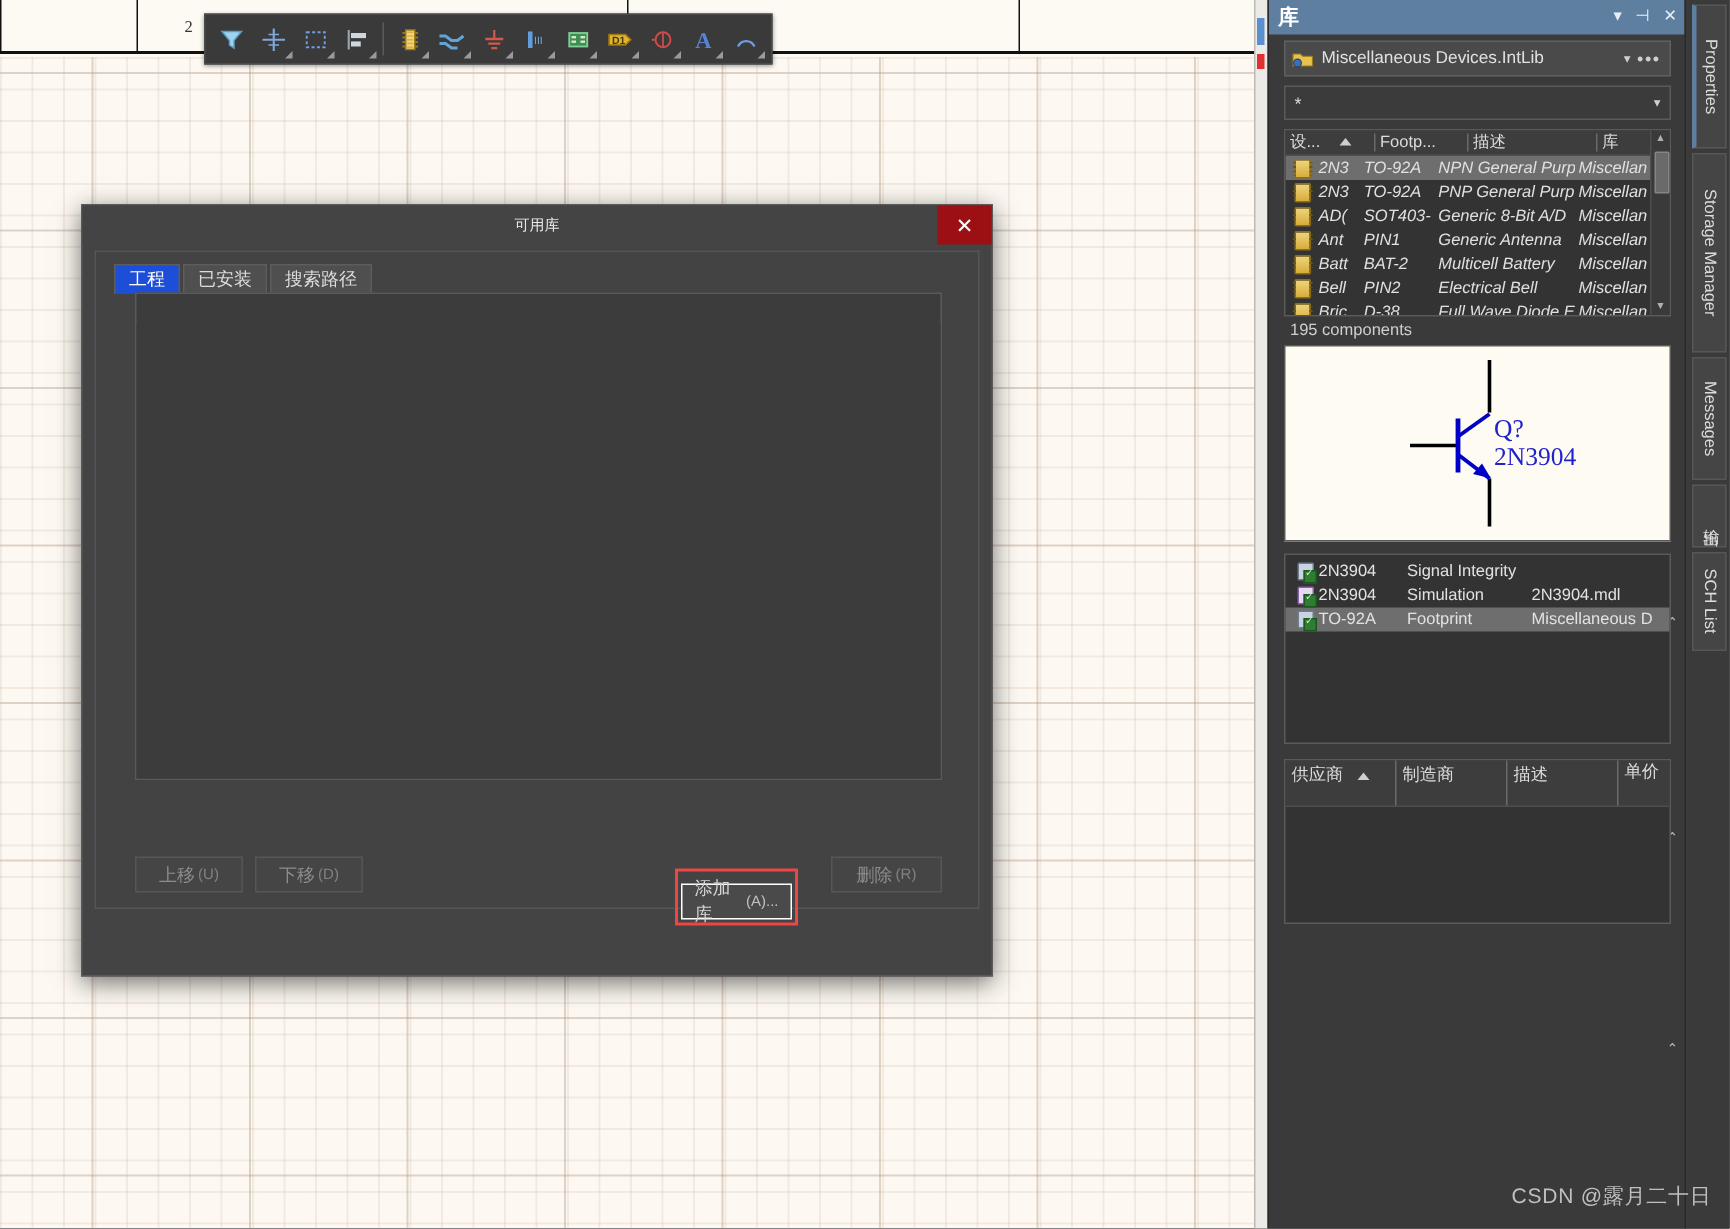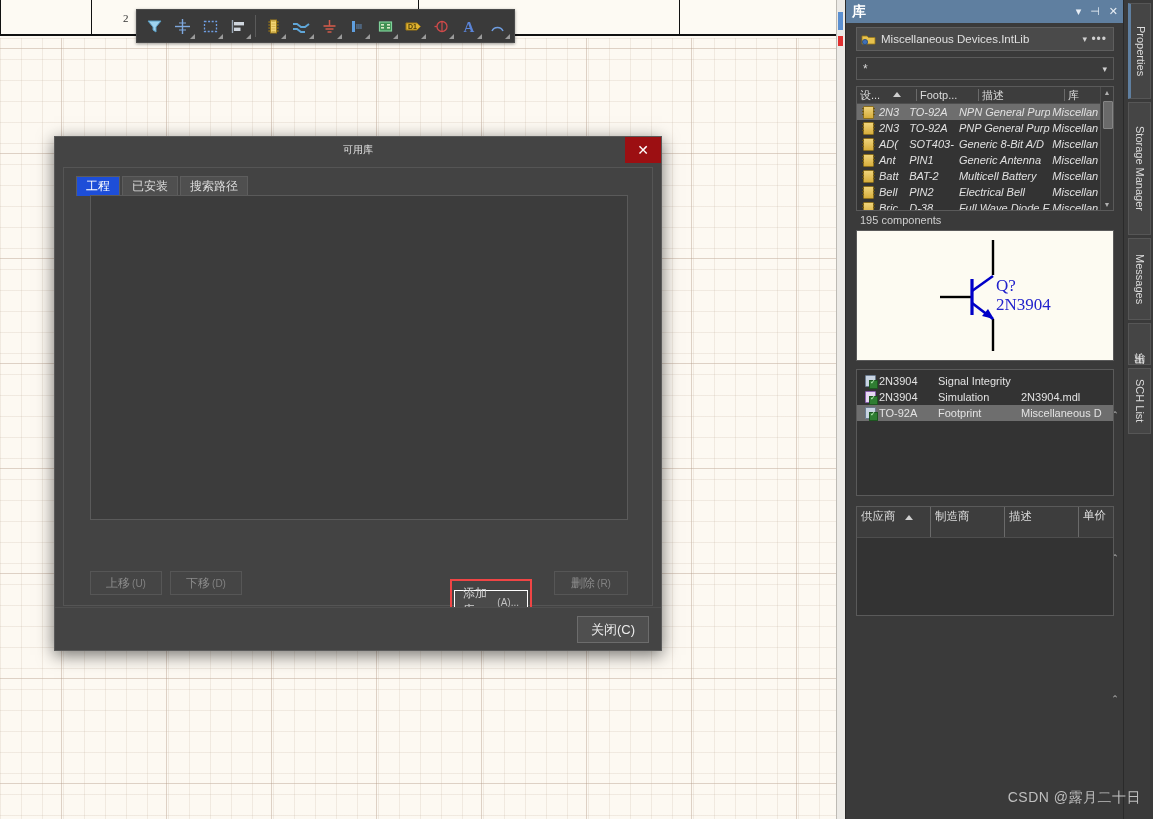--- a/index.html
+++ b/index.html
@@ -473,26 +473,20 @@
             <span class="mn">(A)...</span>
           </div>
         </div>
         <div class="btn disabled btn-del">
           <span>删除</span>
           <span class="mn">(R)</span>
         </div>
       </div>
     </div>
 
-    <div class="dlg-footer">
-      <div class="btn-close-dlg">
-        <span>关闭</span>
-        <span class="mn">(C)</span>
-      </div>
-    </div>
   </div>
 
   <div class="panel">
 
     <div class="panel-title">
       <div class="ttl">库</div>
       <div class="ctrls">
         <span>▾</span>
         <span>⊣</span>
         <span>✕</span>

